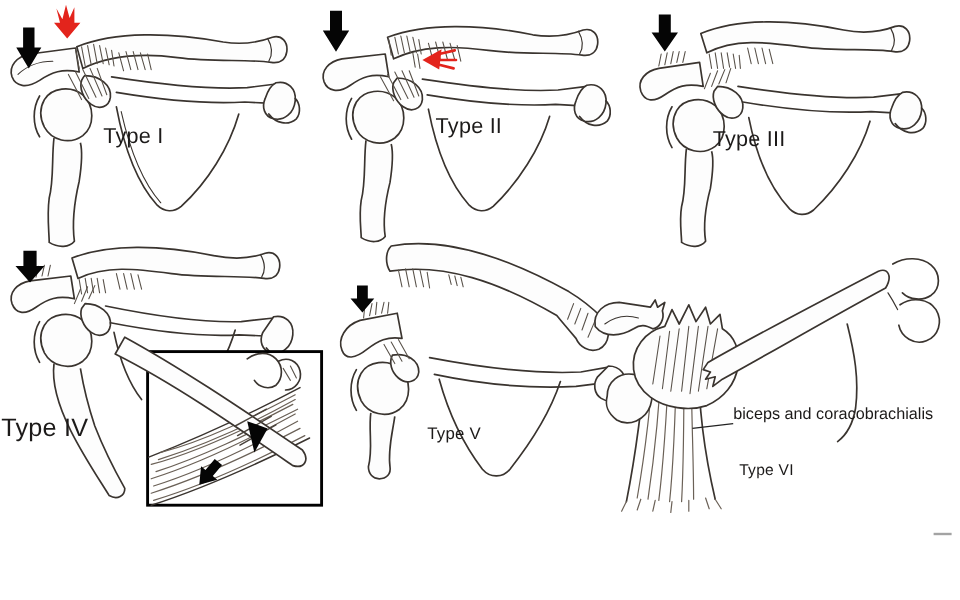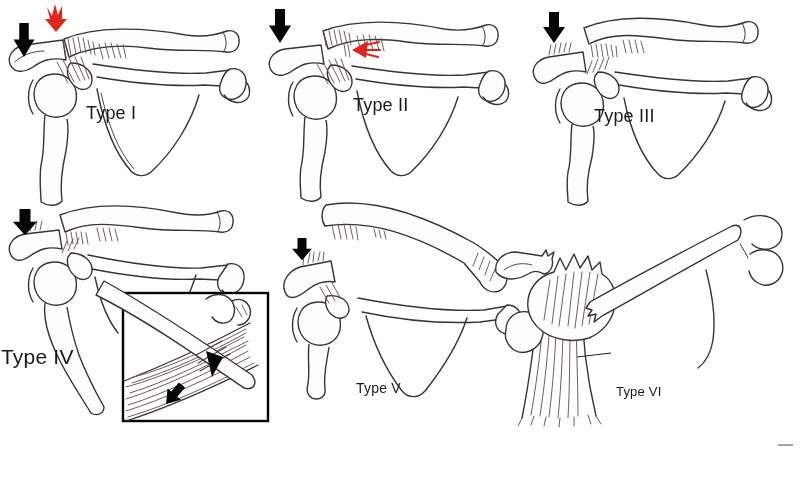--- a/index.html
+++ b/index.html
@@ -2,21 +2,21 @@
 <html><head>
 <meta charset="utf-8">
 <style>
   html,body{margin:0;padding:0;background:#fff;}
   #stage{position:relative;width:800px;height:500px;background:#fff;overflow:hidden;
          font-family:"Liberation Sans",sans-serif;}
   .panel{position:absolute;}
   .lbl{position:absolute;color:#1c1a19;white-space:nowrap;letter-spacing:.2px;}
   .lbl-lg{font-size:18px;}
   .lbl-md{font-size:21px;}
-  .lbl-sm{font-size:14px;margin-top:27px;}
+  .lbl-sm{font-size:14px;}
   .note{position:absolute;color:#1c1a19;font-size:13.5px;line-height:15.5px;white-space:nowrap;}
   .dash{position:absolute;background:#a3a3a3;width:15px;height:2px;}
   svg{display:block;}
   .ink{fill:none;stroke:#3a342f;stroke-width:1.4;stroke-linecap:round;stroke-linejoin:round;}
   .bone{fill:#fdfdfd;stroke:#3a342f;stroke-width:1.4;stroke-linejoin:round;}
   .hatch{fill:none;stroke:#59524a;stroke-width:.9;stroke-linecap:round;}
   .fiber{fill:none;stroke:#6b6157;stroke-width:1;stroke-linecap:round;}
   .fiberdark{fill:none;stroke:#4a433c;stroke-width:1.2;stroke-linecap:round;}
   .blackfill{fill:#050505;stroke:none;}
 </style>
@@ -285,23 +285,24 @@
       <path class="ink" d="M254,10 C264,4 278,4 286,11 C294,18 294,30 286,36 C279,41 268,40 262,34"></path>
       <path class="ink" d="M260,44 C270,37 284,39 290,48 C296,58 292,70 282,74 C272,78 261,71 259,61"></path>
       <path class="ink" style="stroke-width:1" d="M250,34 C254,40 256,44 258,48"></path>
     </g>
     <g>
       <path d="M87,147 L121,143" stroke="#222" stroke-width="1" fill="none"></path>
     </g>
   </svg>
 
   <div class="lbl lbl-lg" style="left:86px;top:103px">Type I</div>
-  <div class="lbl lbl-lg" style="left:353px;top:95px">Type II</div>
+  <div class="lbl lbl-lg" style="left:363px;top:95px">Type II</div>
   <div class="lbl lbl-lg" style="left:594px;top:106px">Type III</div>
   <div class="lbl lbl-md" style="left:1px;top:345px">Type IV</div>
   <div class="lbl lbl-sm" style="left:356px;top:353px">Type V</div>
   <div class="lbl" style="left:616px;top:384px;font-size:13px">Type VI</div>
 
   <div class="note" style="left:611px;top:337px">
+    <div>biceps and coracobrachialis</div>
   </div>
 
   <div class="dash" style="left:778px;top:444px"></div>
 </div>
 
 </body></html>

